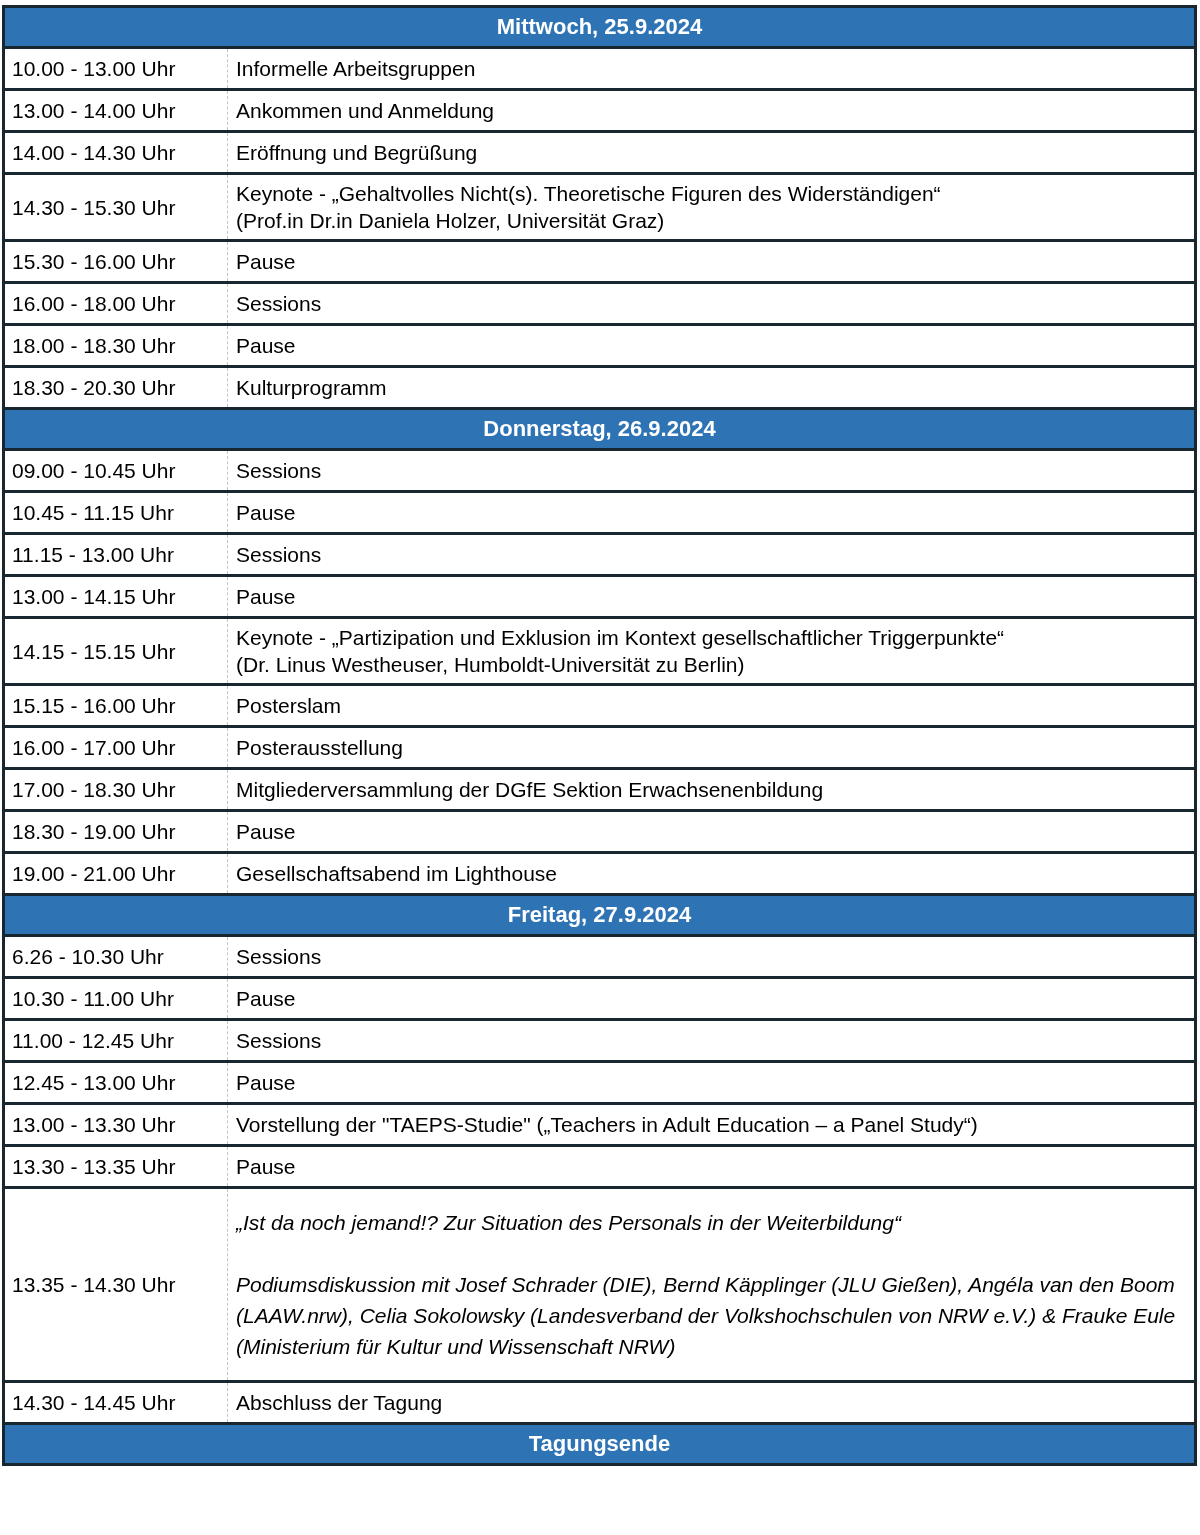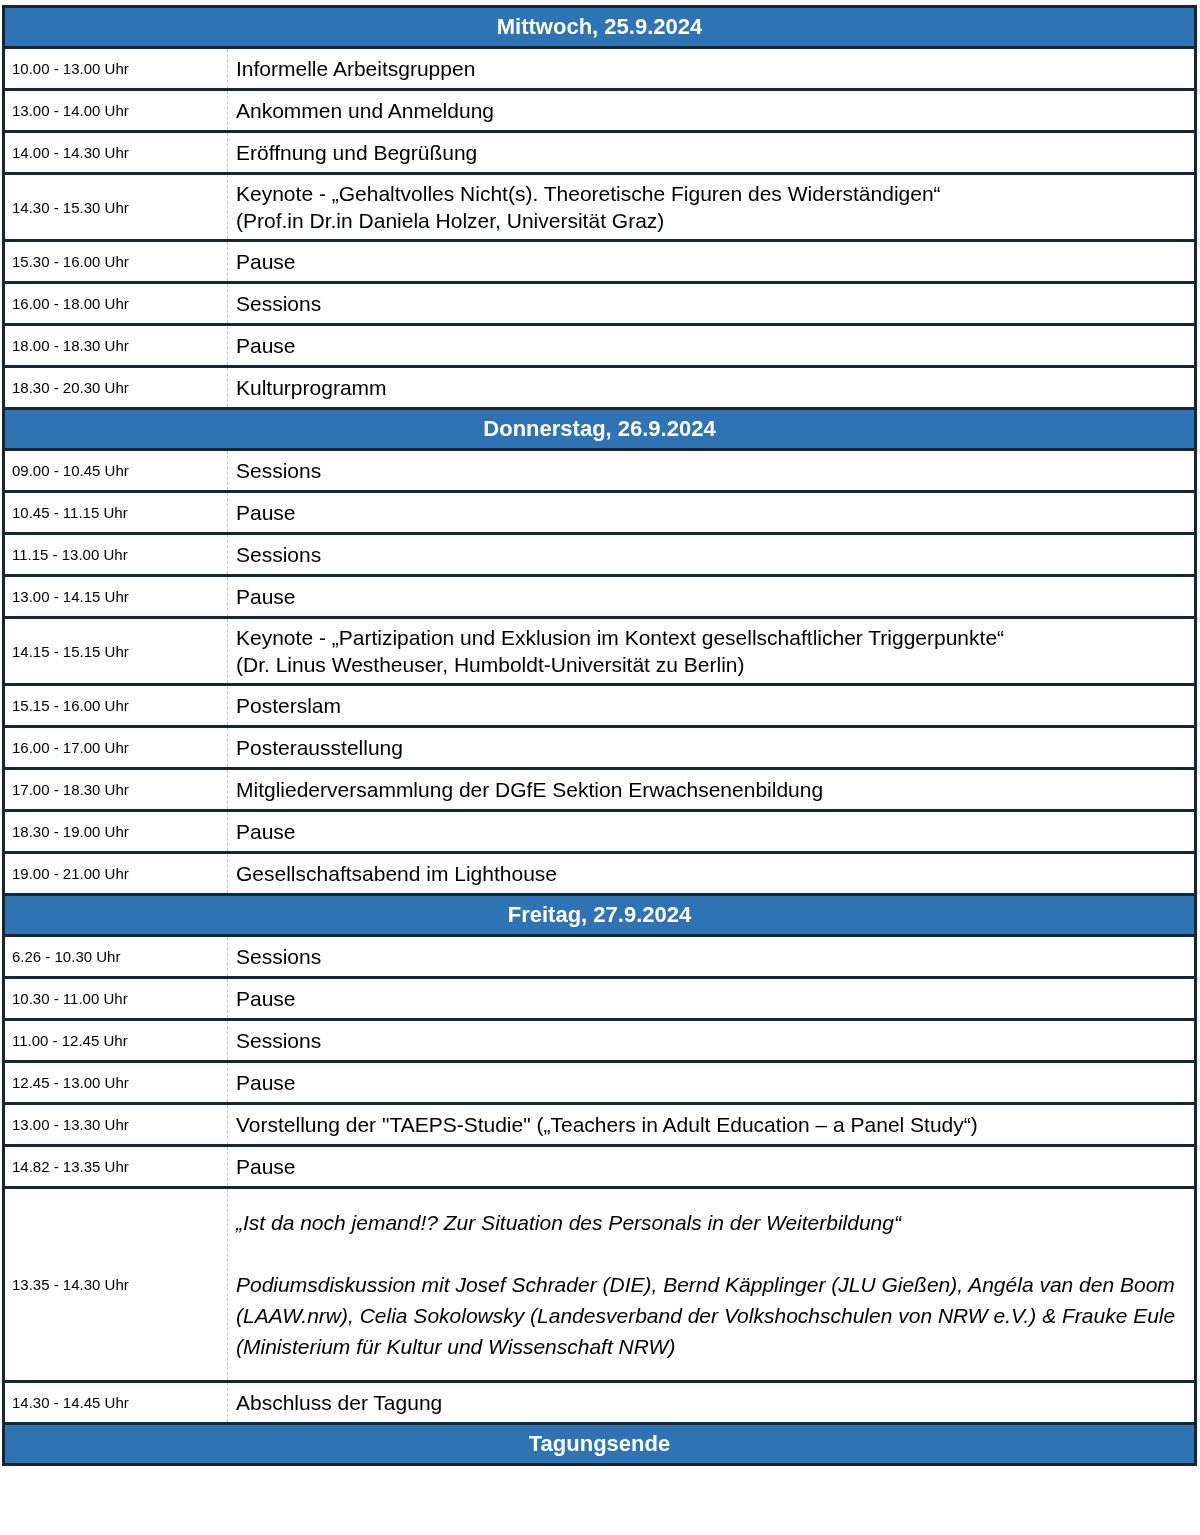--- a/index.html
+++ b/index.html
@@ -42,21 +42,21 @@
     display: flex;
     min-height: 42px;
     background: #ffffff;
   }
   .time-cell {
     flex: 0 0 223px;
     border-right: 1px dashed var(--divider);
     display: flex;
     align-items: center;
     padding: 5px 4px 5px 7px;
-    font-size: 15px;
+    font-size: 21px;
     line-height: 27px;
     white-space: nowrap;
   }
   .event-cell {
     flex: 1;
     display: flex;
     flex-direction: column;
     justify-content: center;
     padding: 5px 12px 5px 8px;
     font-size: 21px;
@@ -207,21 +207,21 @@
           <div class="event-line">Pause</div>
         </div>
       </div>
       <div class="row">
         <div class="time-cell">13.00 - 13.30 Uhr</div>
         <div class="event-cell">
           <div class="event-line">Vorstellung der "TAEPS-Studie" („Teachers in Adult Education – a Panel Study“)</div>
         </div>
       </div>
       <div class="row">
-        <div class="time-cell">14.82 - 13.35 Uhr</div>
+        <div class="time-cell">13.30 - 13.35 Uhr</div>
         <div class="event-cell">
           <div class="event-line">Pause</div>
         </div>
       </div>
       <div class="row large">
         <div class="time-cell">13.35 - 14.30 Uhr</div>
         <div class="event-cell">
           <div class="event-line">„Ist da noch jemand!? Zur Situation des Personals in der Weiterbildung“</div>
           <div class="event-line"></div>
           <div class="event-line">Podiumsdiskussion mit Josef Schrader (DIE), Bernd Käpplinger (JLU Gießen), Angéla van den Boom (LAAW.nrw), Celia Sokolowsky (Landesverband der Volkshochschulen von NRW e.V.) &amp; Frauke Eule (Ministerium für Kultur und Wissenschaft NRW)</div>

